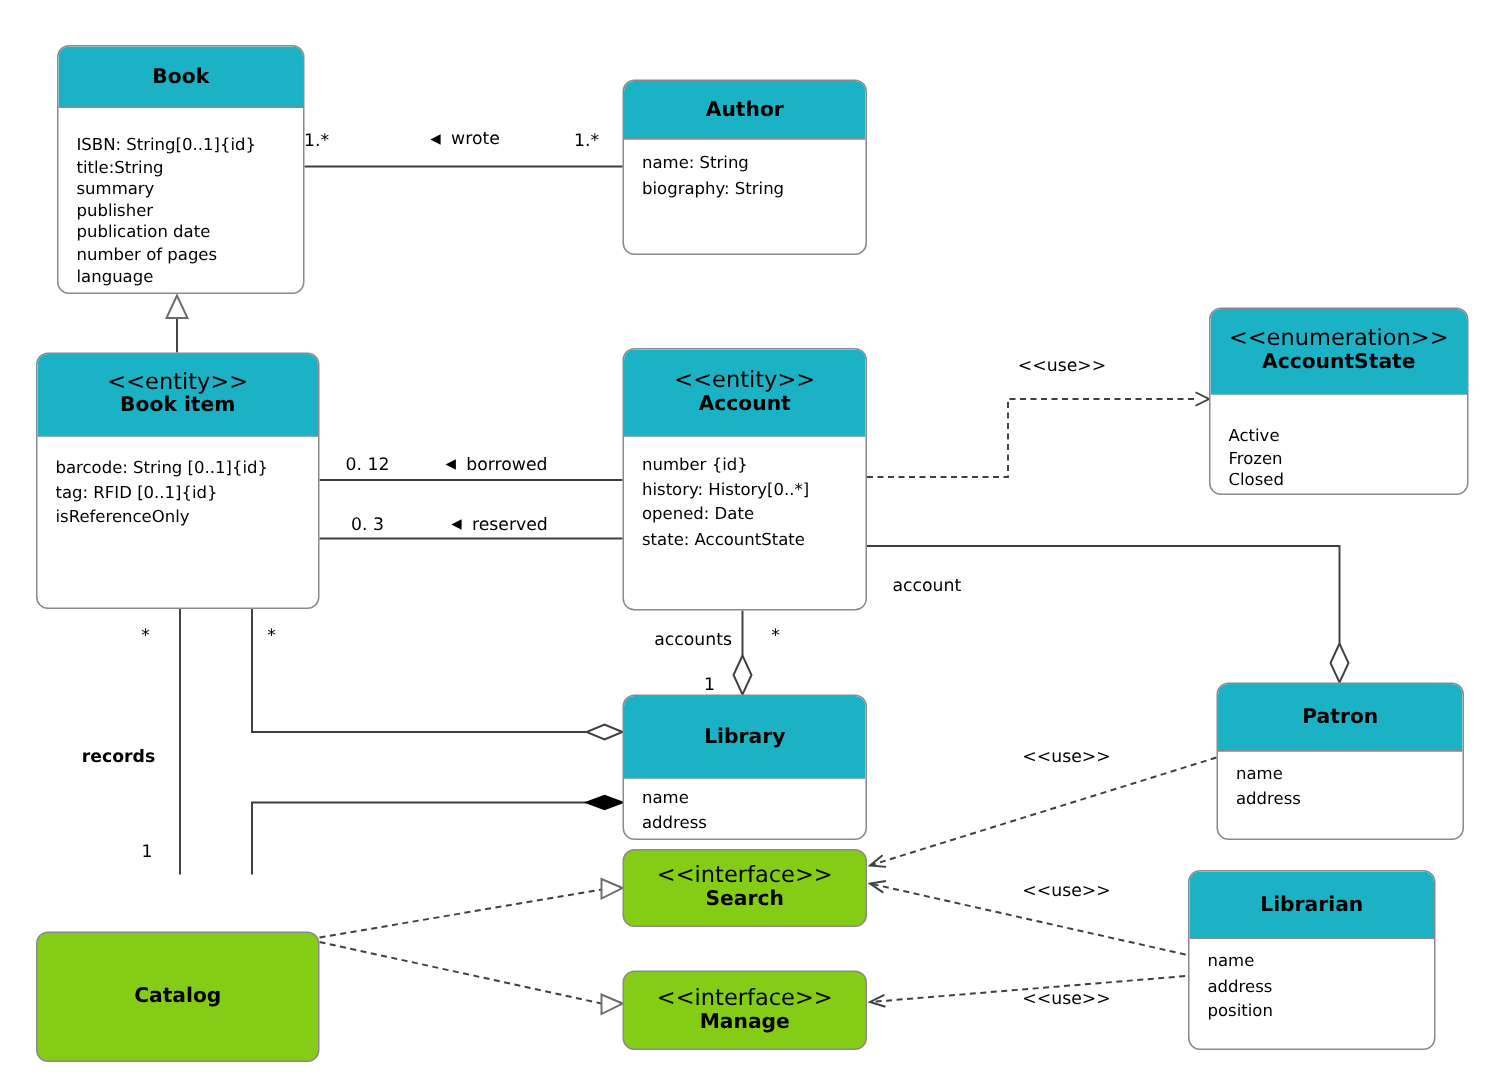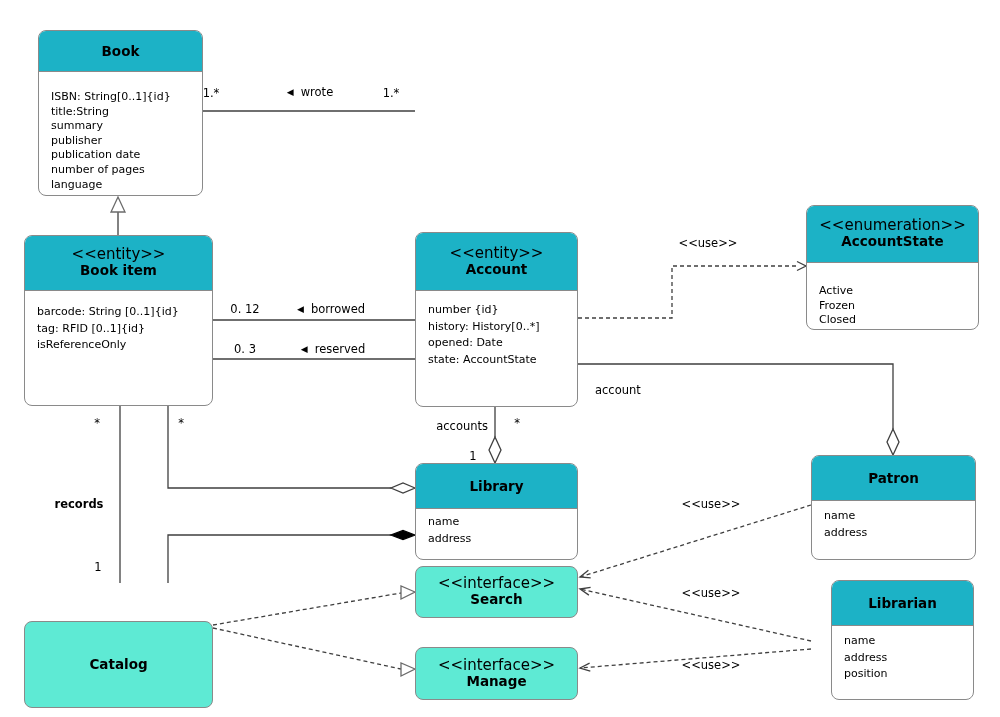--- a/index.html
+++ b/index.html
@@ -10,21 +10,21 @@
   .uml-class{position:absolute;background:#fff;border:1px solid #8a8a8a;border-radius:8px;
              box-sizing:border-box;overflow:hidden;}
   .uml-header{background:#1cb2c6;border-bottom:1px solid #8a8a8a;display:flex;flex-direction:column;
               justify-content:center;align-items:center;box-sizing:border-box;}
   .uml-stereotype{font-size:15px;line-height:15px;}
   .uml-title{font-size:13.5px;font-weight:bold;line-height:17px;}
   .uml-body{padding:10px 6px 0 12px;font-size:11px;line-height:16.5px;}
   .uml-body.tight{line-height:14.6px;padding-top:18px;}
   .attr{white-space:nowrap;}
 
-  .uml-plain{position:absolute;background:#5eead4;border:1px solid #8a8a8a;border-radius:8px;
+  .uml-plain{position:absolute;background:#84cc16;border:1px solid #8a8a8a;border-radius:8px;
              box-sizing:border-box;display:flex;flex-direction:column;justify-content:center;
              align-items:center;}
 
   .lbl{position:absolute;font-size:11.5px;line-height:16px;white-space:nowrap;}
   .lbl.center{text-align:center;}
   .lbl.right{text-align:right;}
   .lbl.bold{font-weight:bold;}
   .tri-icon{font-size:9px;vertical-align:1px;margin-right:7px;}
 </style>
 </head>
@@ -116,20 +116,29 @@
       <div class="attr">ISBN: String[0..1]{id}</div>
       <div class="attr">title:String</div>
       <div class="attr">summary</div>
       <div class="attr">publisher</div>
       <div class="attr">publication date</div>
       <div class="attr">number of pages</div>
       <div class="attr">language</div>
     </div>
   </div>
 
+  <div class="uml-class" style="left:415px;top:53px;width:163px;height:117px;">
+    <div class="uml-header" style="height:39px;">
+      <div class="uml-title">Author</div>
+    </div>
+    <div class="uml-body" style="padding-top:8px;">
+      <div class="attr">name: String</div>
+      <div class="attr">biography: String</div>
+    </div>
+  </div>
 
   <div class="uml-class" style="left:24px;top:235px;width:189px;height:171px;">
     <div class="uml-header" style="height:55px;">
       <div class="uml-stereotype">&lt;&lt;entity&gt;&gt;</div>
       <div class="uml-title">Book item</div>
     </div>
     <div class="uml-body" style="padding-top:13px;">
       <div class="attr">barcode: String [0..1]{id}</div>
       <div class="attr">tag: RFID [0..1]{id}</div>
       <div class="attr">isReferenceOnly</div>
@@ -155,40 +164,40 @@
       <div class="uml-title">AccountState</div>
     </div>
     <div class="uml-body" style="padding-top:21px;line-height:14.6px;">
       <div class="attr">Active</div>
       <div class="attr">Frozen</div>
       <div class="attr">Closed</div>
     </div>
   </div>
 
   <div class="uml-class" style="left:415px;top:463px;width:163px;height:97px;">
-    <div class="uml-header" style="height:45px;">
+    <div class="uml-header" style="height:55px;">
       <div class="uml-title">Library</div>
     </div>
     <div class="uml-body" style="padding-top:5px;">
       <div class="attr">name</div>
       <div class="attr">address</div>
     </div>
   </div>
 
   <div class="uml-class" style="left:811px;top:455px;width:165px;height:105px;">
     <div class="uml-header" style="height:45px;">
       <div class="uml-title">Patron</div>
     </div>
     <div class="uml-body" style="padding-top:7px;">
       <div class="attr">name</div>
       <div class="attr">address</div>
     </div>
   </div>
 
-  <div class="uml-class" style="left:831px;top:580px;width:143px;height:120px;">
+  <div class="uml-class" style="left:792px;top:580px;width:165px;height:120px;">
     <div class="uml-header" style="height:45px;">
       <div class="uml-title">Librarian</div>
     </div>
     <div class="uml-body" style="padding-top:7px;">
       <div class="attr">name</div>
       <div class="attr">address</div>
       <div class="attr">position</div>
     </div>
   </div>
 

